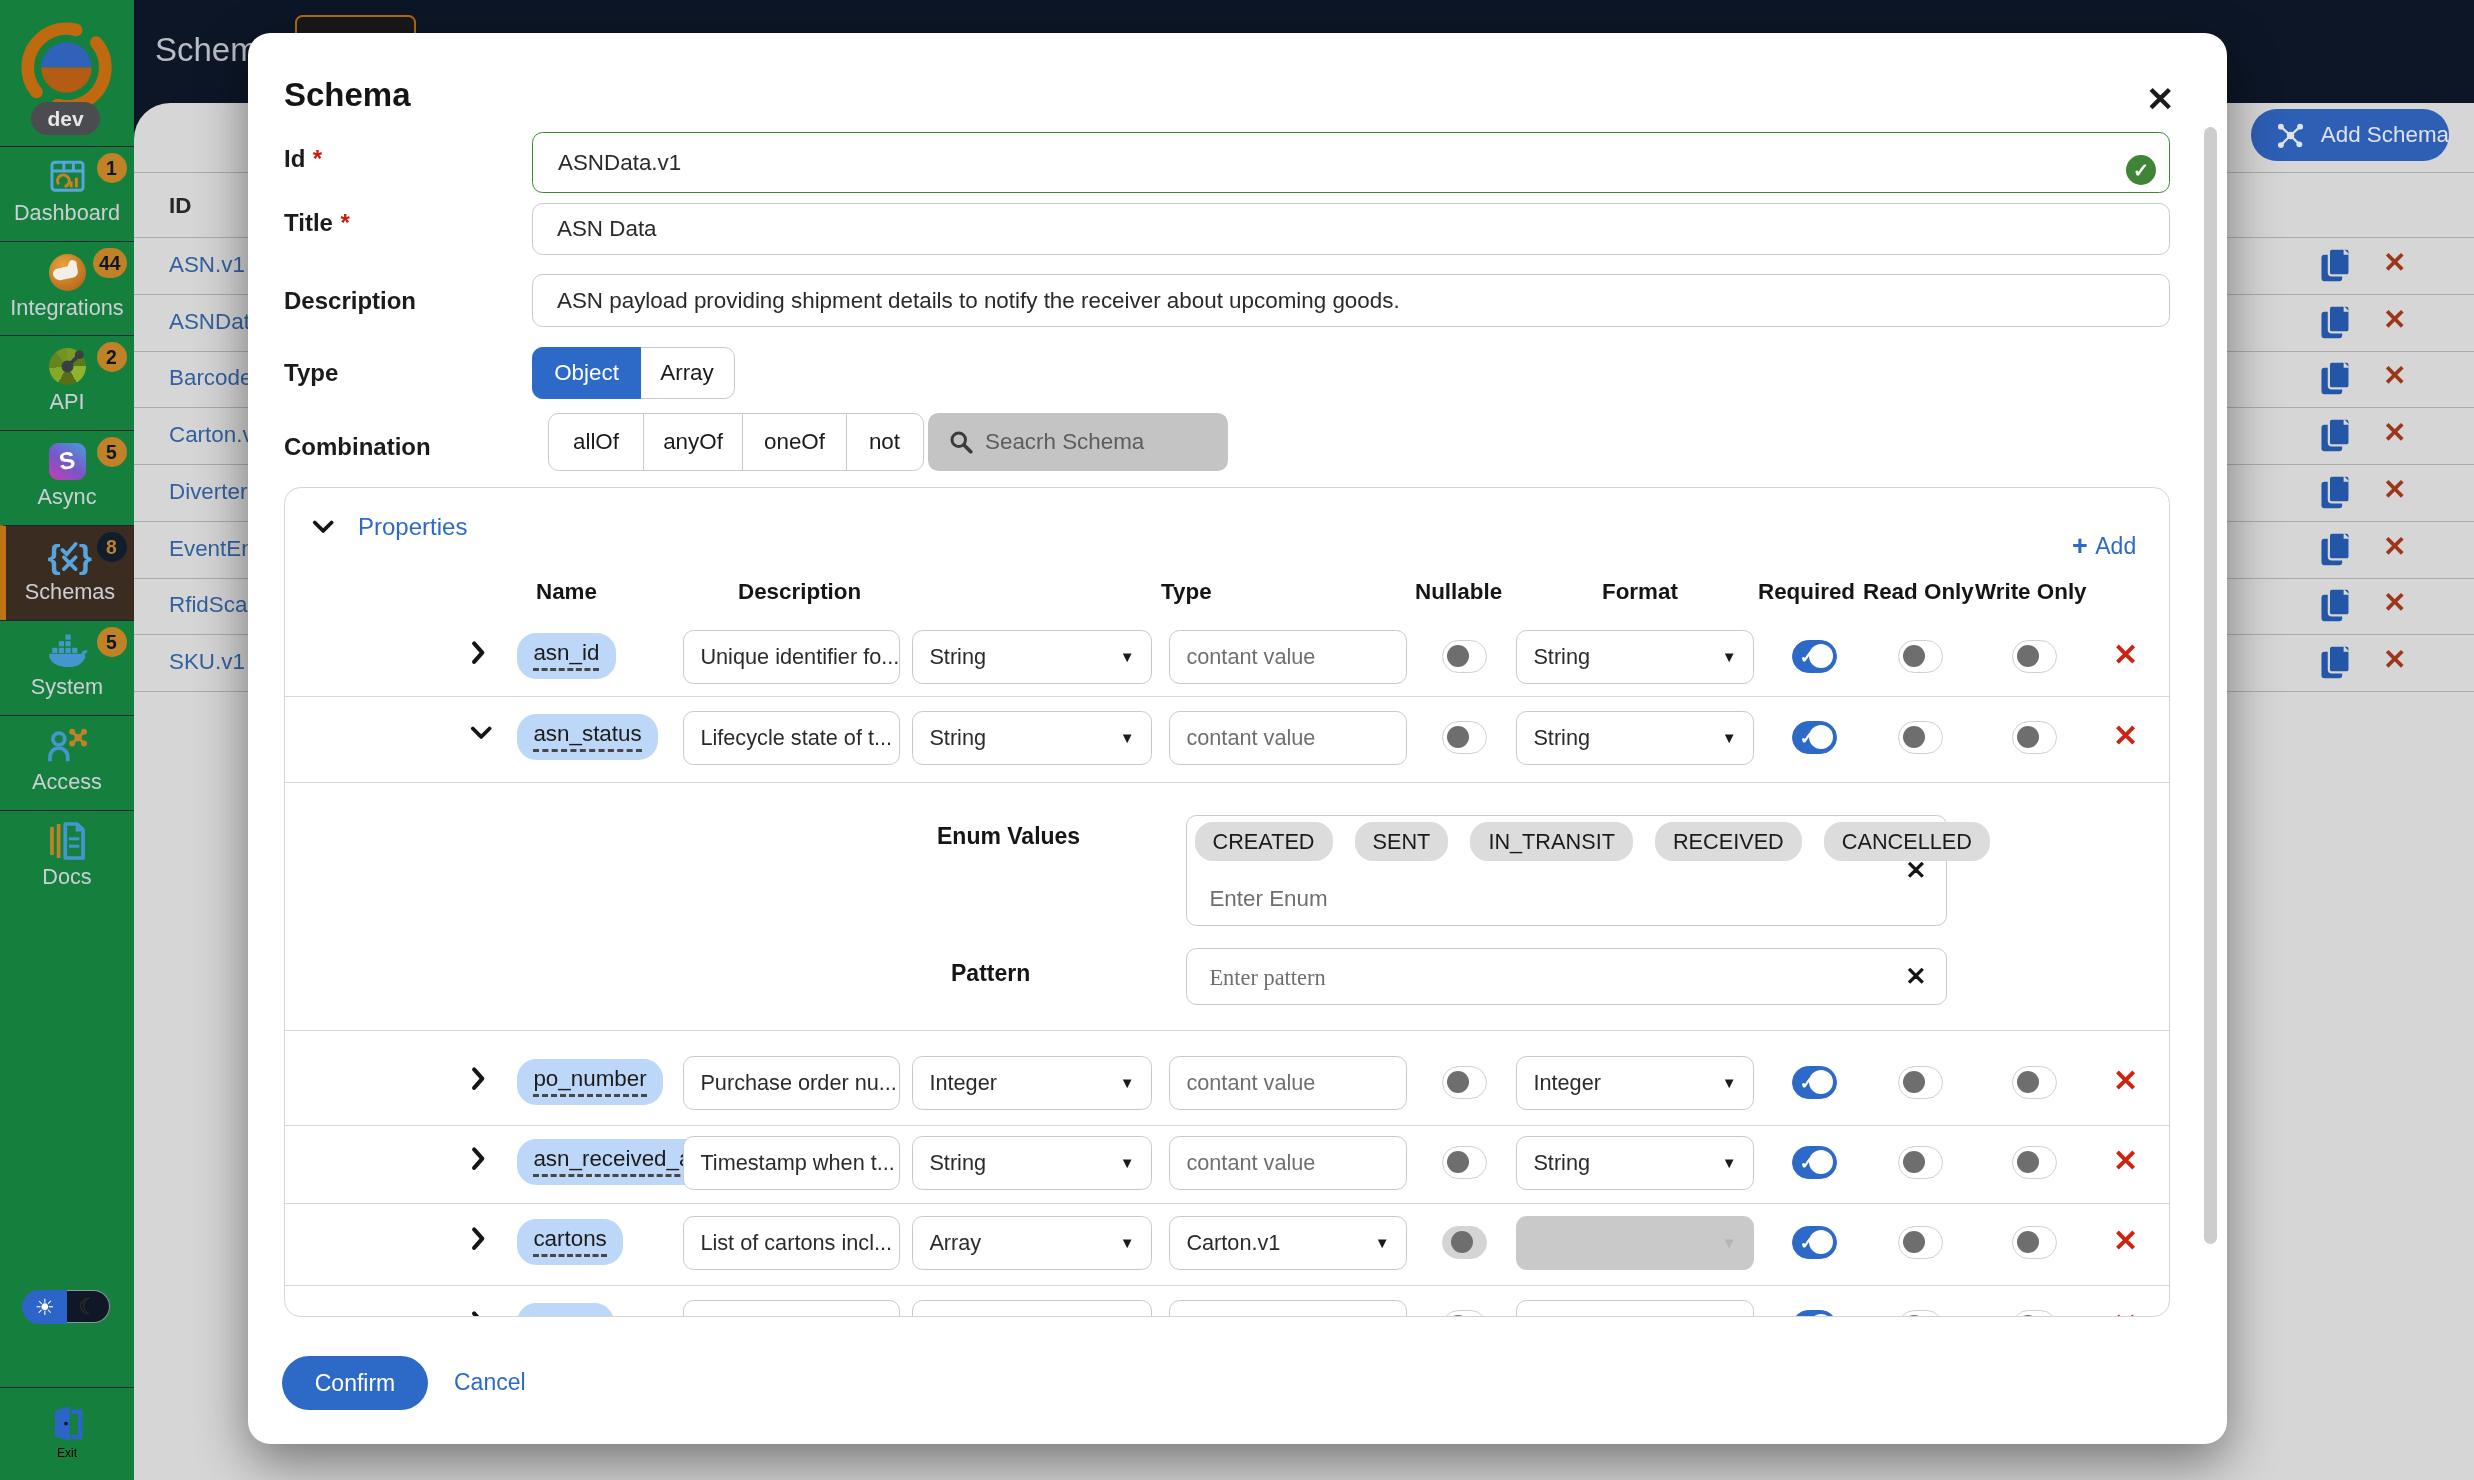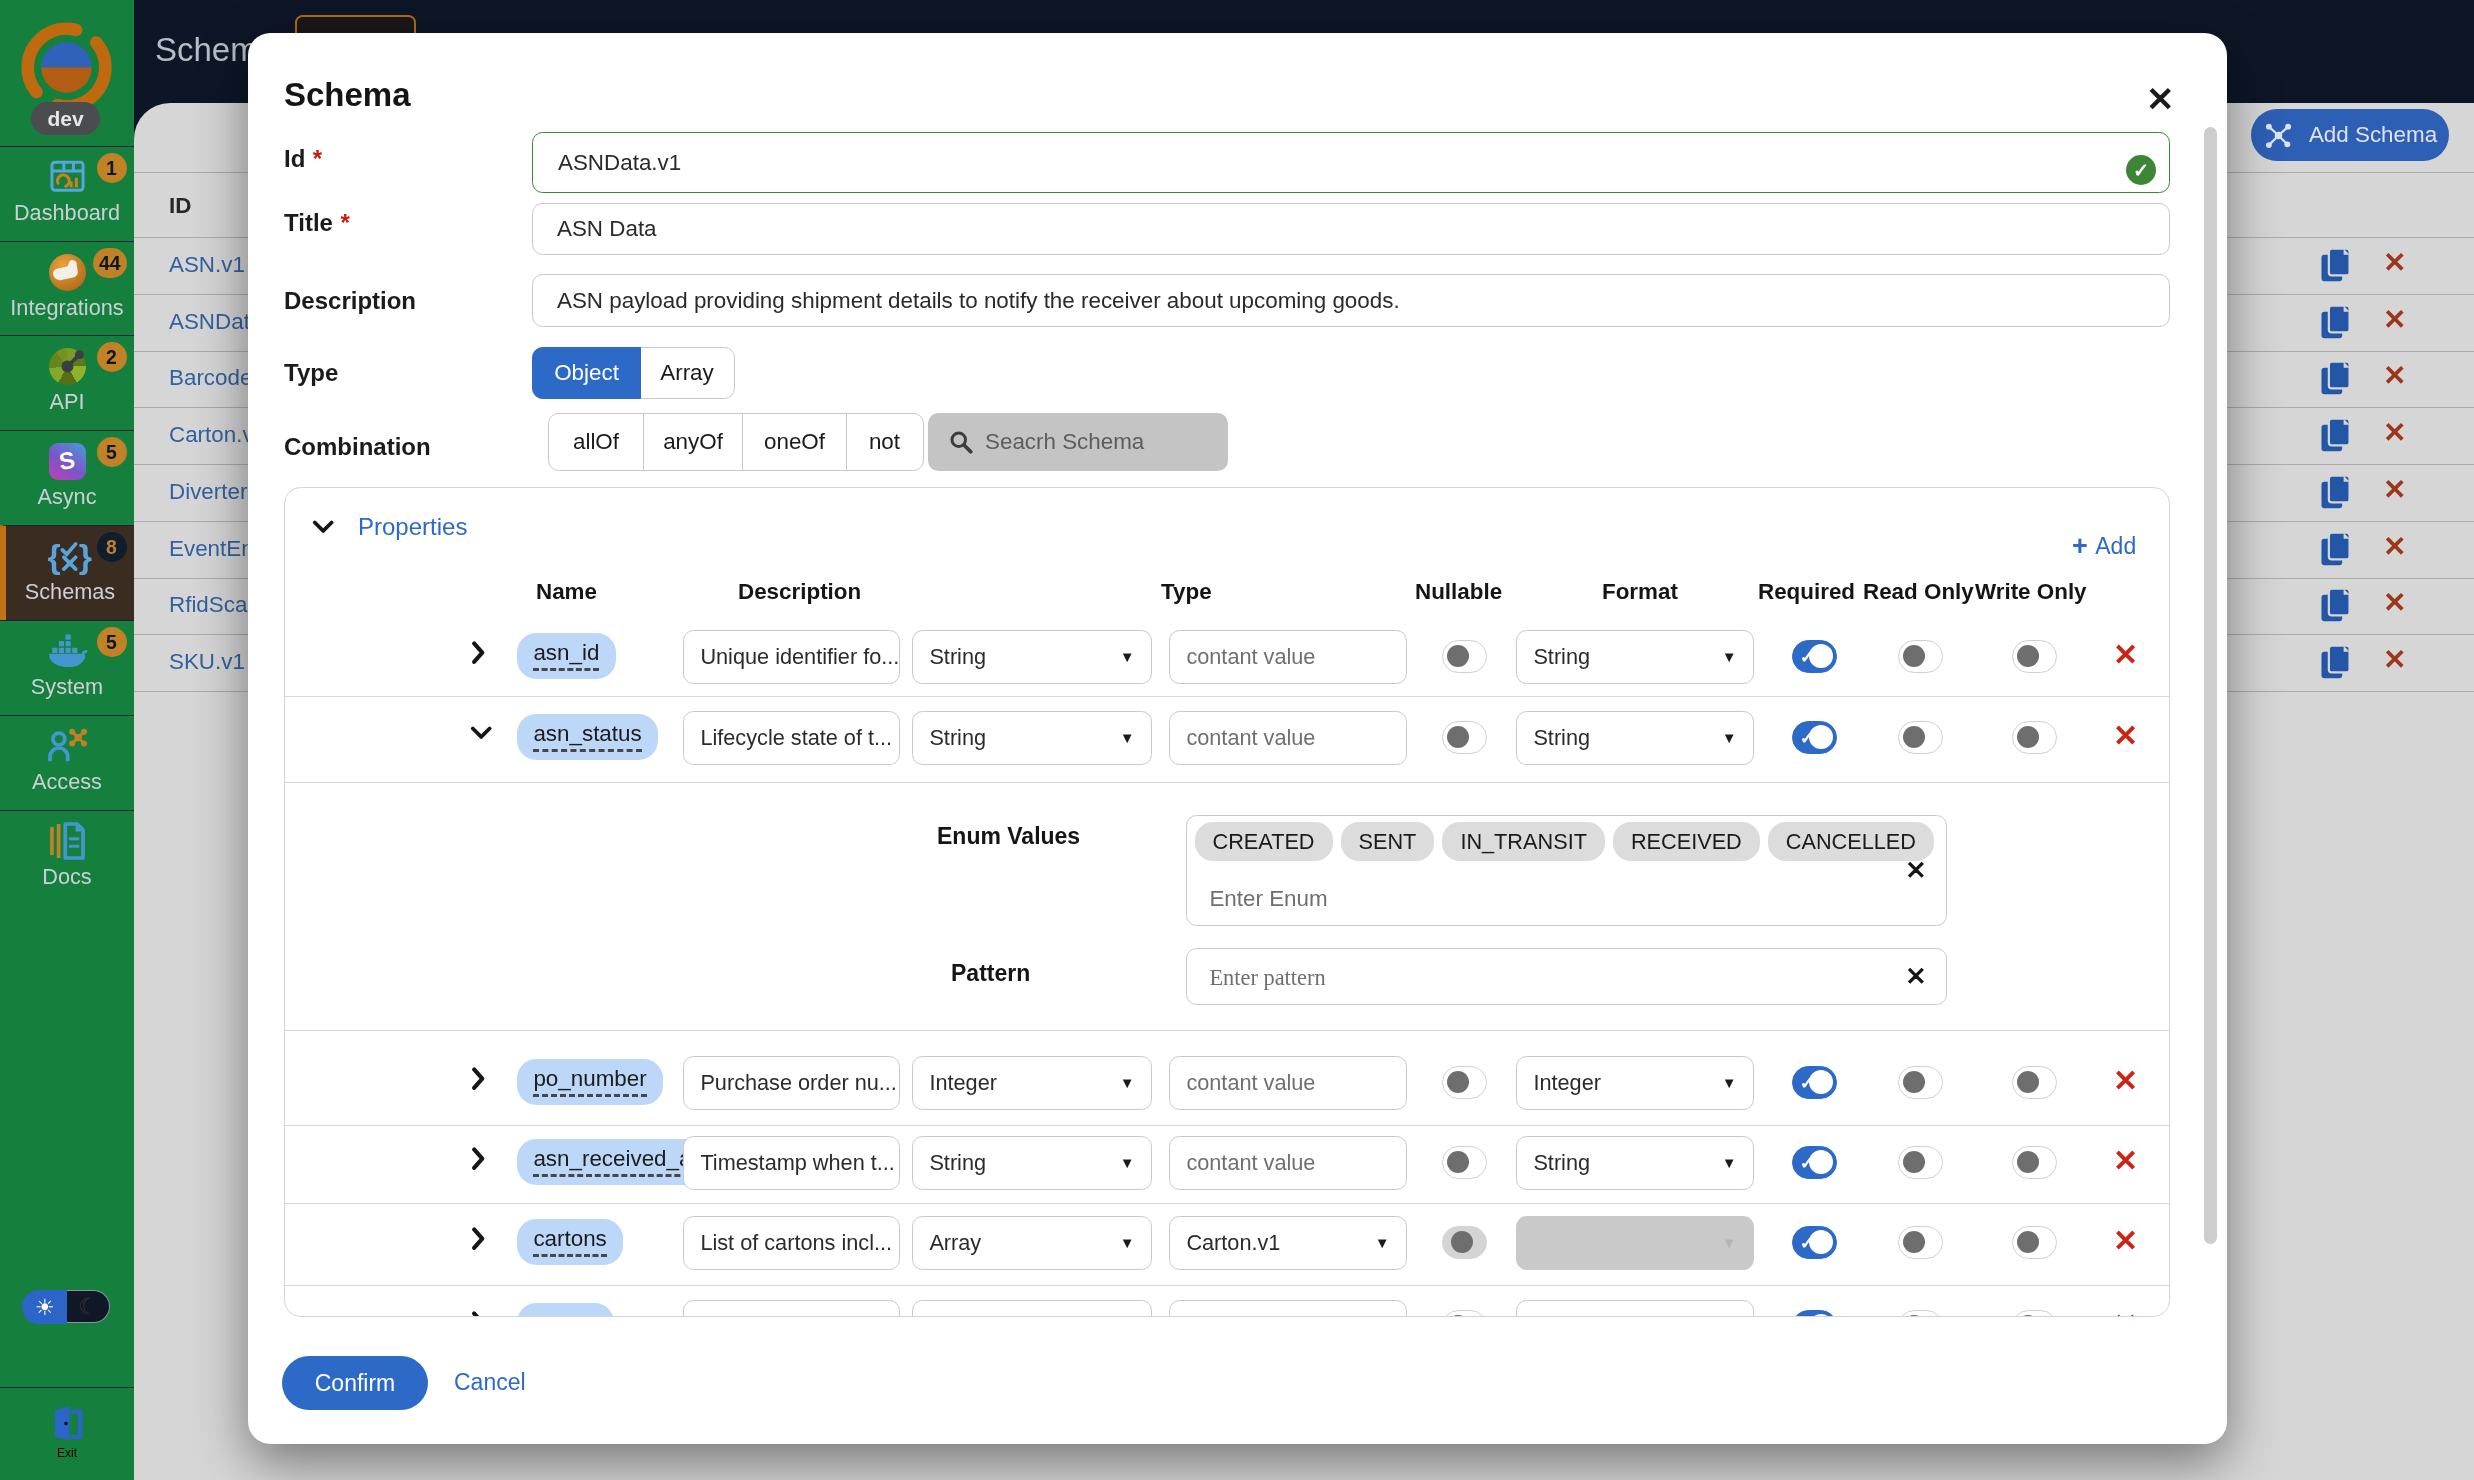--- a/index.html
+++ b/index.html
@@ -24,21 +24,21 @@
   .tt-right{width:42px;height:31px;border:1.5px solid #8f959d;border-left:none;border-radius:0 17px 17px 0;display:flex;align-items:center;justify-content:center;
     color:#3b3327;font-size:22.4px;background:#101827;}
   #exit-item{position:absolute;left:0;top:1387px;width:134px;height:94px;border-top:0.7px solid #1b2535;text-align:center;cursor:pointer;}
 
   
   #page-title{position:absolute;left:155px;top:31px;font-size:33px;color:#b9bdc3;font-weight:500;z-index:1;}
   #tour-sliver{position:absolute;left:295px;top:15px;width:121px;height:34px;background:#191919;border:2.2px solid #b36a14;border-radius:7.5px;z-index:1;box-sizing:border-box;}
   #content-panel{position:absolute;left:134px;top:103px;width:2340px;height:1378px;background:#d6d6d6;border-top-left-radius:36px;z-index:1;overflow:hidden;}
   #toolbar-row{position:absolute;left:0;top:0;width:2340px;height:69px;border-bottom:1.5px solid #ababab;}
   #add-schema-btn{position:absolute;left:2117px;top:6px;width:198px;height:52px;border-radius:26px;background:#2d5fb5;
-    color:#dfe3e8;font-size:22.4px;display:flex;align-items:center;justify-content:center;gap:15px;cursor:pointer;}
+    color:#dfe3e8;font-size:22.4px;display:flex;align-items:center;justify-content:flex-end;gap:15px;cursor:pointer;}
   #table-header-row{position:absolute;left:0;top:71px;width:2340px;height:63px;border-bottom:1.5px solid #ababab;}
   .id-header{position:absolute;left:35px;top:19.4px;font-size:22.4px;font-weight:700;color:#262626;}
   .bg-row{position:absolute;left:0;width:2340px;height:57px;border-bottom:1.5px solid #ababab;}
   .bg-link{position:absolute;left:35px;top:15px;width:112px;overflow:hidden;white-space:nowrap;font-size:22.4px;color:#33619f;cursor:pointer;}
   .copy-ic{position:absolute;left:2186px;top:9.7px;cursor:pointer;}
   .bg-x{position:absolute;left:2249px;top:12px;font-size:28px;font-weight:700;color:#9c371b;cursor:pointer;line-height:1;}
 
   
   #modal{position:absolute;left:248px;top:33px;width:1979px;height:1411px;background:#ffffff;border-radius:22.4px;
     box-shadow:0 18px 52px rgba(0,0,0,0.45);z-index:10;}
@@ -90,21 +90,21 @@
   .tog.on{background:#2d6ac8;border-color:#2d6ac8;}
   .tog.on .knob{left:auto;right:3px;top:3px;width:24px;height:24px;background:#fff;}
   .tog.on .tick{position:absolute;left:6.7px;top:4.5px;color:#fff;font-size:18px;font-weight:700;}
   .tog.dis{background:#d4d4d4;border-color:#d4d4d4;}
   .tog.dis .knob{left:7.5px;background:#6e6e6e;}
   .cnull{left:1157px;} .creq{left:1507px;} .cro{left:1613px;} .cwo{left:1727px;}
   .cdel{position:absolute;left:1828px;top:12px;font-size:30px;font-weight:700;color:#cb2413;cursor:pointer;line-height:1;}
   .sublabel{position:absolute;font-size:23px;font-weight:700;color:#151515;}
   #enum-box{position:absolute;left:901px;top:327px;width:761px;height:111px;border:1.5px solid #c9c9c9;border-radius:10.5px;box-sizing:border-box;}
   .echip{height:39px;background:#dcdcdc;border-radius:18px;display:flex;align-items:center;padding:0 18px;font-size:21.7px;color:#1b1b1b;cursor:pointer;}
-  #enum-chips{position:absolute;left:7.5px;top:6px;display:flex;gap:8px;}
+  #enum-chips{position:absolute;left:7.5px;top:6px;display:flex;gap:22px;}
   #enum-ph{position:absolute;left:22.4px;top:70px;font-size:22.4px;color:#6f6f6f;}
   .box-x{position:absolute;right:19.4px;top:50%;transform:translateY(-50%);font-size:25.4px;font-weight:700;color:#151515;cursor:pointer;line-height:1;}
   #pattern-box{position:absolute;left:901px;top:460px;width:761px;height:57px;border:1.5px solid #c9c9c9;border-radius:10.5px;box-sizing:border-box;}
   #pattern-ph{position:absolute;left:22.4px;top:16.4px;font-size:22.4px;color:#6f6f6f;font-family:Liberation Serif, serif;}
 
   #confirm-btn{position:absolute;left:34px;top:1323px;width:146px;height:54px;border-radius:27px;background:#2d6ac8;
     color:#fff;font-size:23px;display:flex;align-items:center;justify-content:center;cursor:pointer;}
   #cancel-link{position:absolute;left:206px;top:1336px;font-size:23px;color:#2d6ac8;cursor:pointer;}
   #modal-scrollthumb{position:absolute;left:1956px;top:94px;width:13.4px;height:1117px;border-radius:6.7px;background:#cdcdcd;cursor:pointer;}
 </style>

